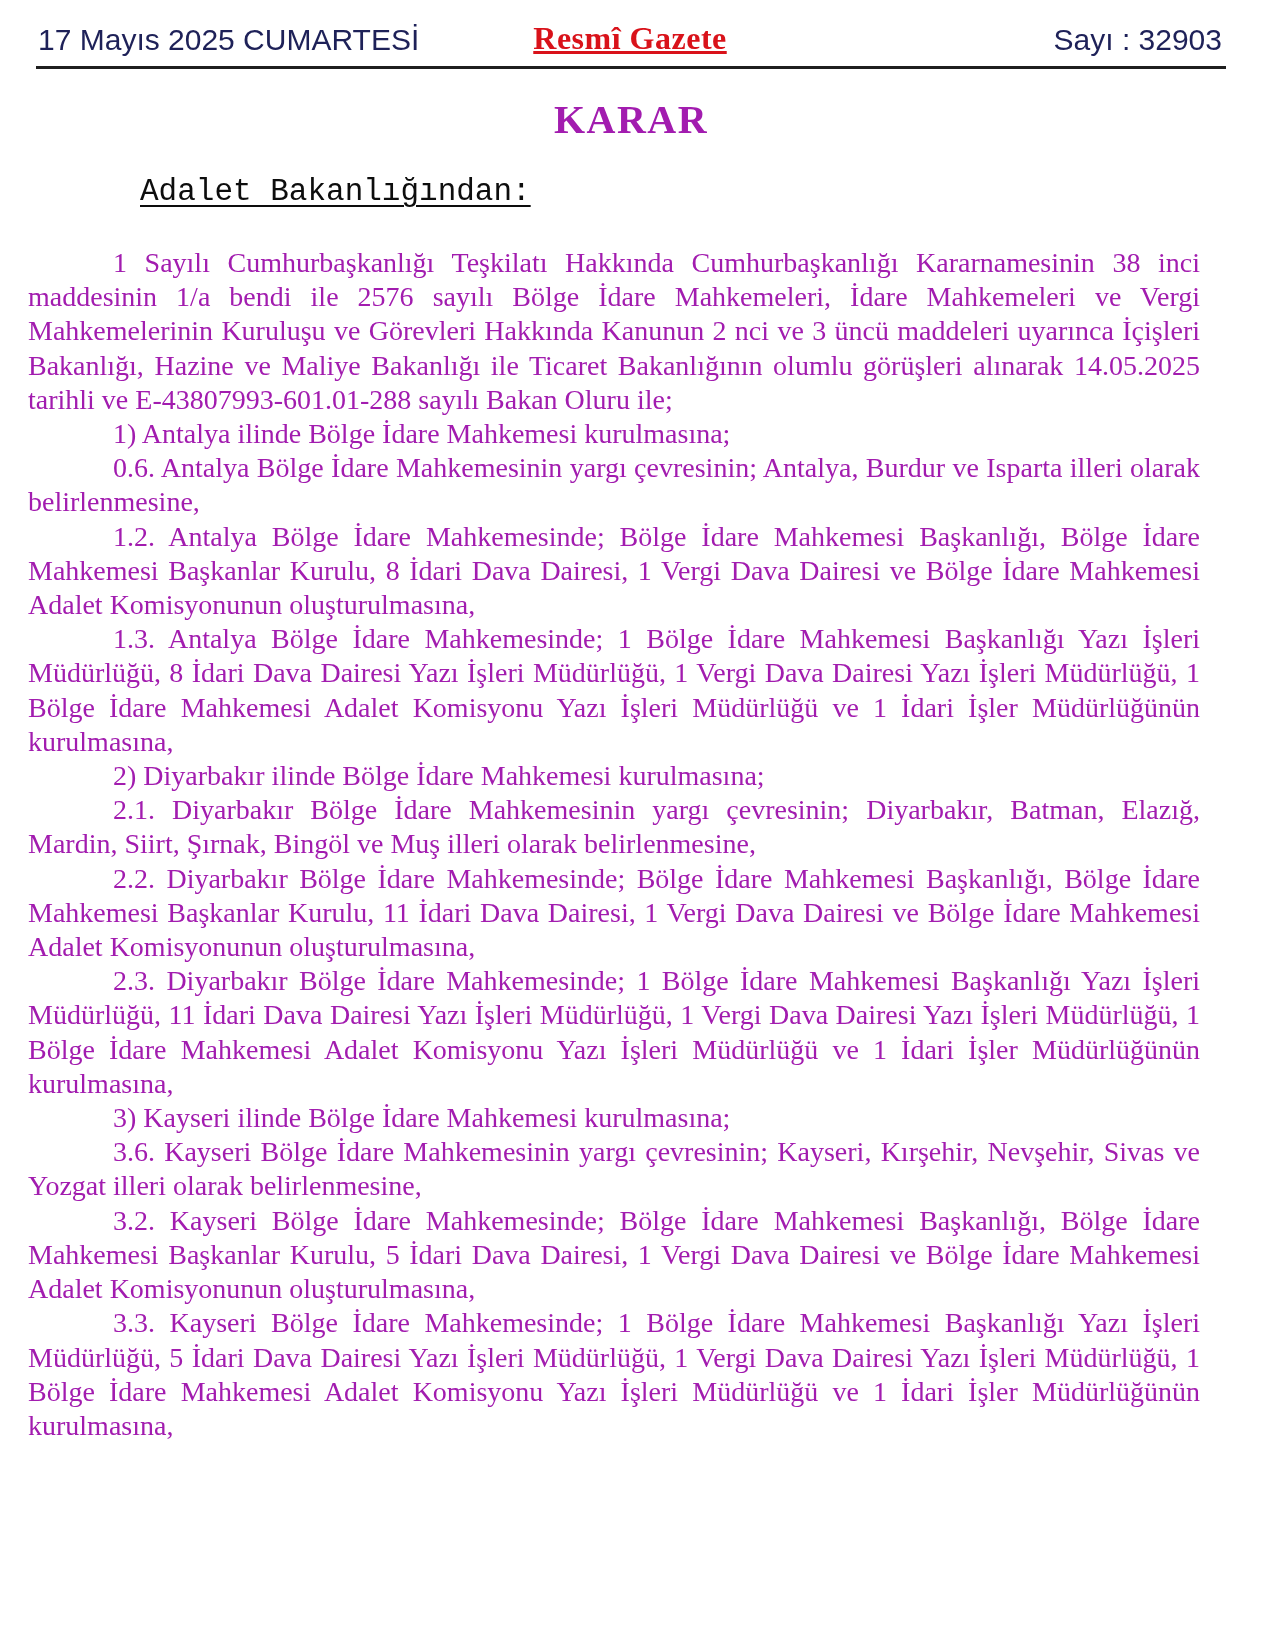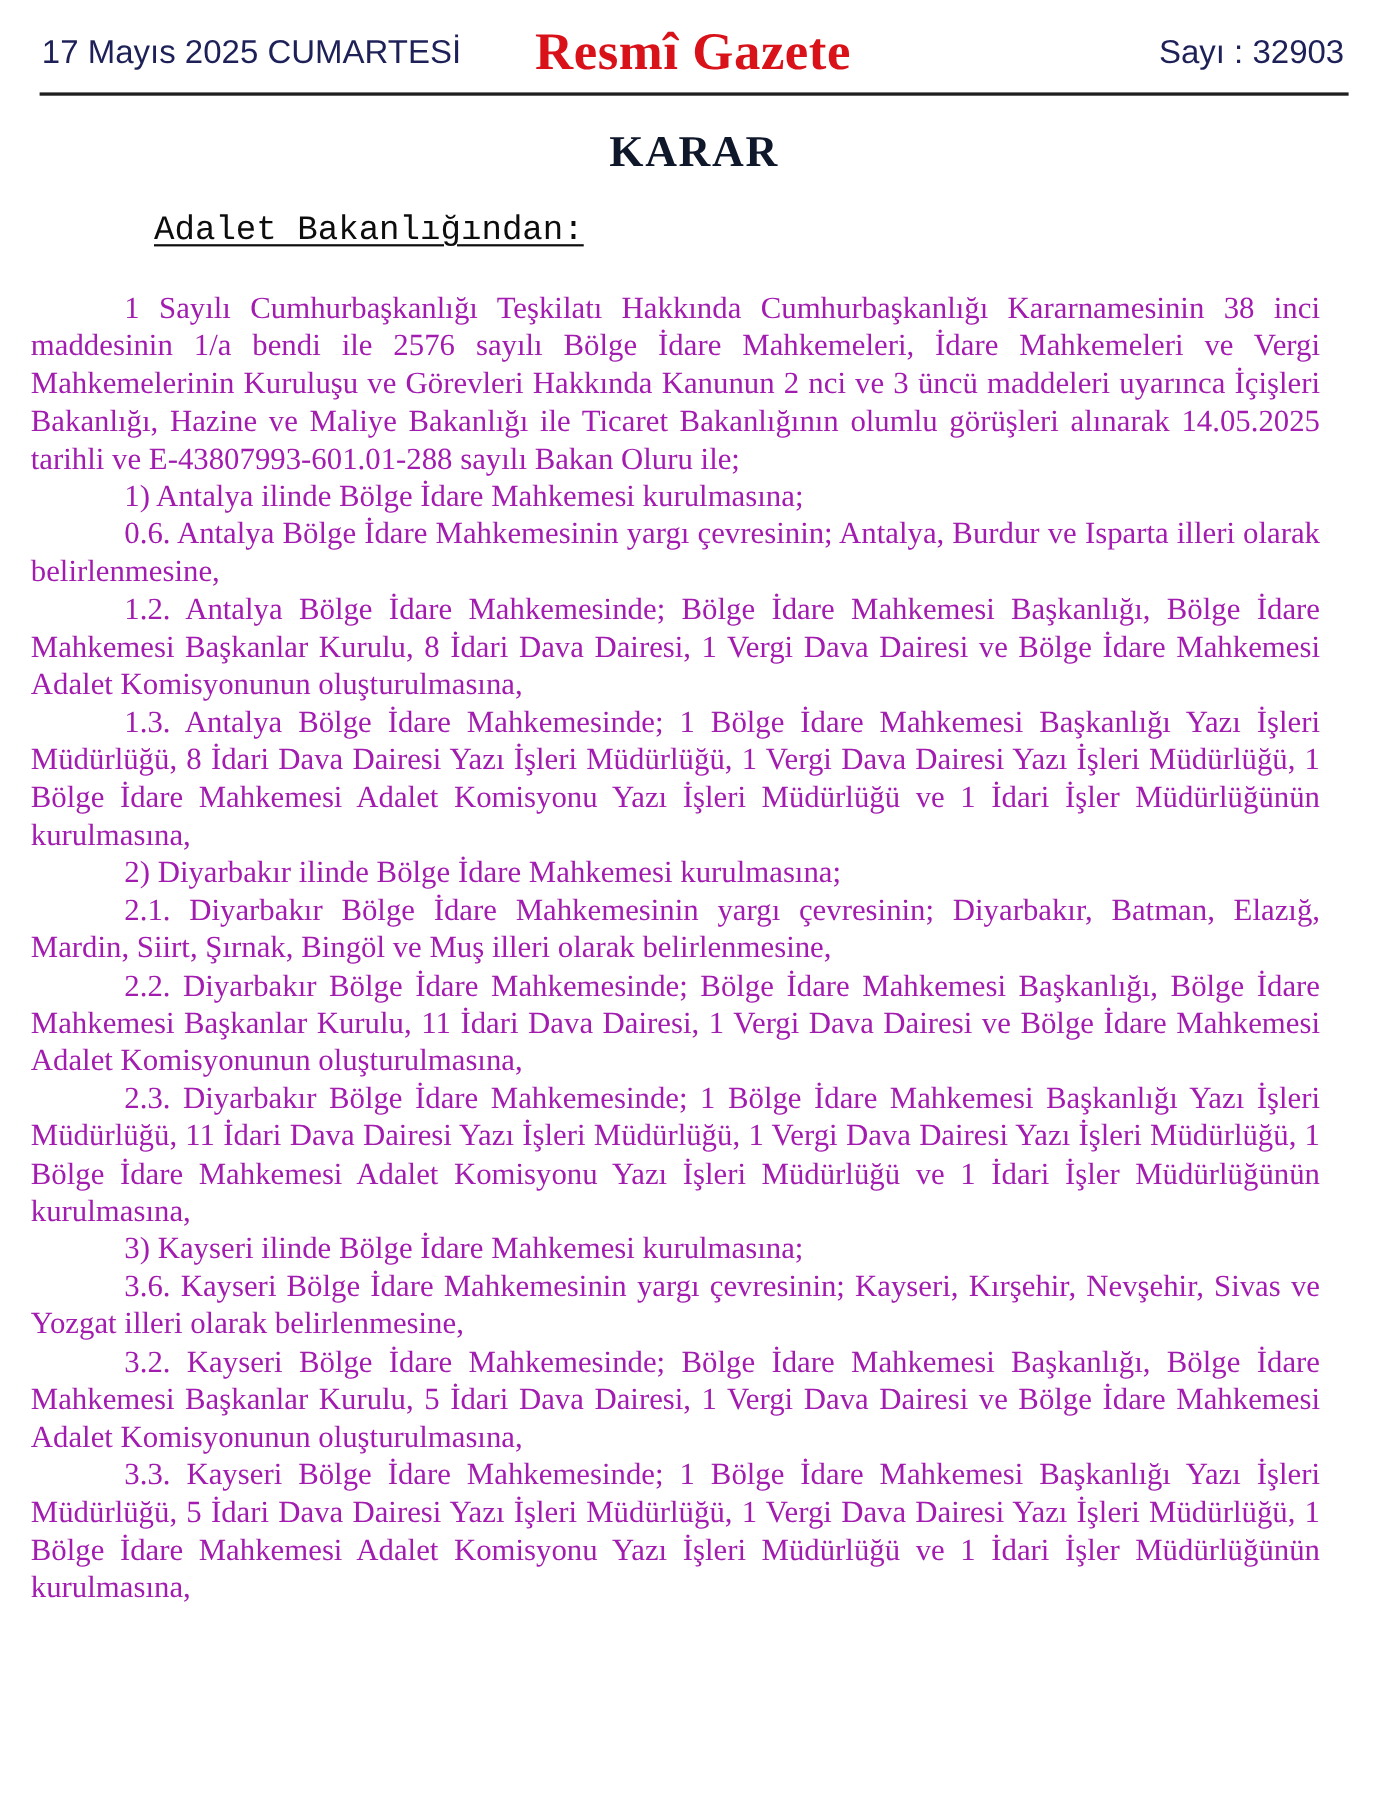--- a/index.html
+++ b/index.html
@@ -10,38 +10,39 @@
     box-sizing: border-box;
     position: relative;
     font-family: "Liberation Serif", "DejaVu Serif", serif;
     color: #101010;
     overflow: hidden;
   }
 
   
   .masthead {
     display: flex;
-    align-items: center;
+    align-items: flex-end;
     padding: 20px 40px 0 38px;
   }
   .masthead-date {
     flex: 1 1 0;
     font-family: "Liberation Sans", "DejaVu Sans", sans-serif;
     font-size: 30px;
     color: #1e2158;
     white-space: nowrap;
   }
   .masthead-title {
     flex: 0 0 auto;
     font-family: "Liberation Serif", "DejaVu Serif", serif;
-    font-size: 48px;
+    font-size: 32px;
     font-weight: bold;
     color: #d9121a;
     white-space: nowrap;
     letter-spacing: 0.5px;
+    text-decoration: underline;
   }
   .masthead-issue {
     flex: 1 1 0;
     text-align: right;
     font-family: "Liberation Sans", "DejaVu Sans", sans-serif;
     font-size: 30px;
     color: #1e2158;
     white-space: nowrap;
   }
   .masthead-rule {
@@ -50,21 +51,21 @@
     margin: 9px 36px 0 36px;
   }
 
   
   .decree-heading {
     margin: 27px 0 0 0;
     text-align: center;
     font-size: 40px;
     font-weight: bold;
     letter-spacing: 1.5px;
-    color: #0f172a;
+    color: #a21caf;
   }
   .issuer-line {
     margin: 31px 62px 0 140px;
     font-size: 31px;
     color: #0d0d0d;
     font-family: Liberation Mono, monospace;
   }
   .issuer-line .issuer-text {
     text-decoration: underline;
     text-underline-offset: 5px;

